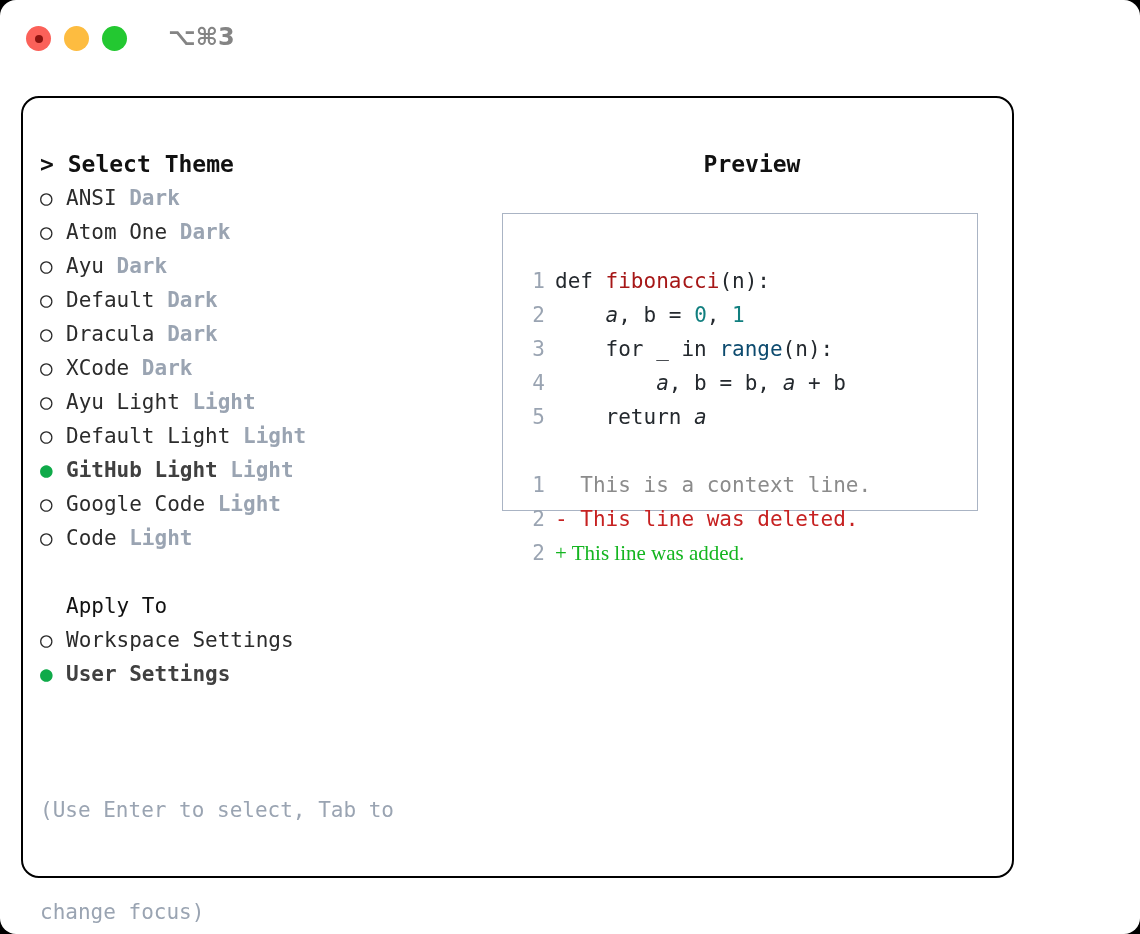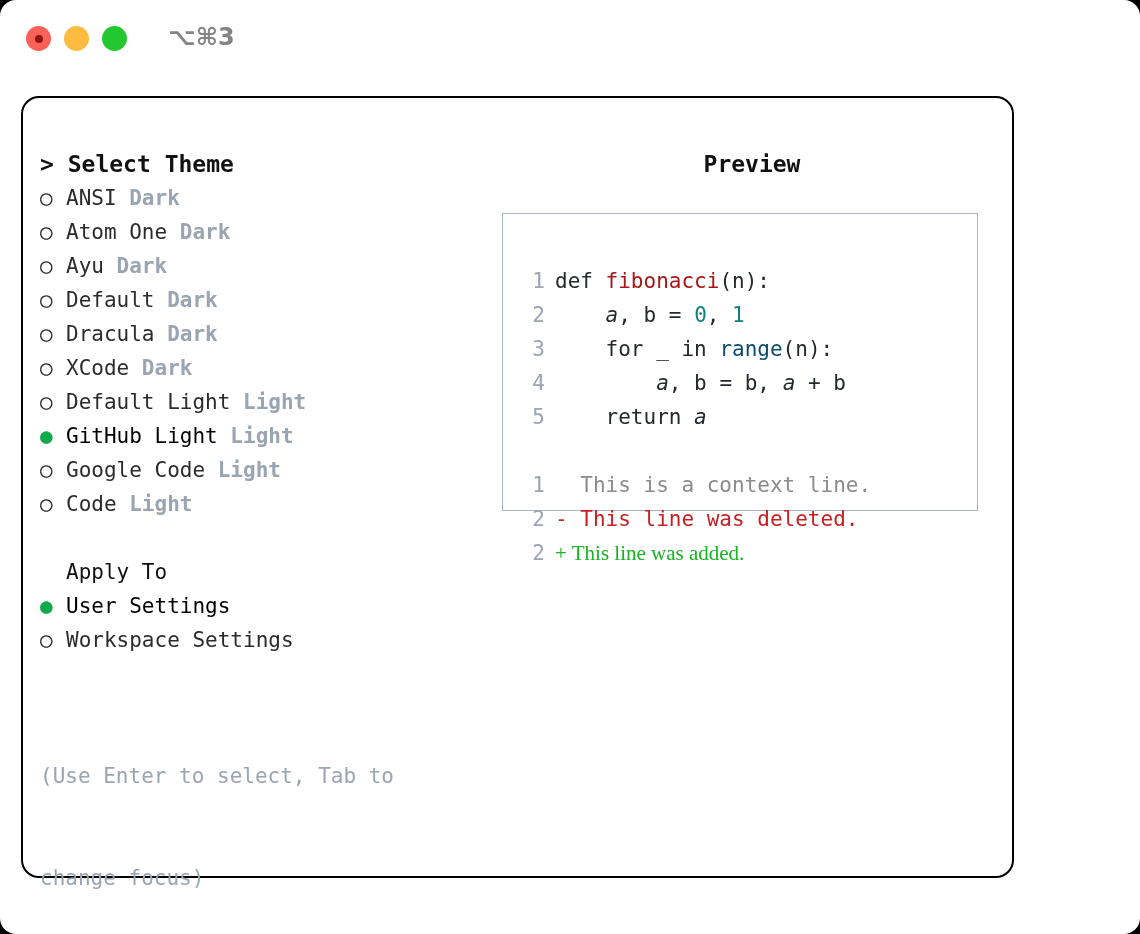--- a/index.html
+++ b/index.html
@@ -125,21 +125,21 @@
     color: #2b2b2b;
     white-space: pre;
     display: block;
   }
   .bullet {
     display: inline-block;
     width: 26px;
     color: #2b2b2b;
   }
   .row.selected .bullet { color: #0faa49; }
-  .row.selected .row-label { color: #000000; }
+  .row.selected .row-label { color: #404040; font-weight: bold; }
   .suffix { color: #9aa4b2; font-weight: bold; }
 
   .section-gap { height: 34px; }
 
   .subheading {
     font-size: 21px;
     line-height: 34px;
     color: #111111;
     white-space: pre;
     padding-left: 26px;
@@ -217,33 +217,34 @@
 
         <div class="heading"><span class="caret">&gt; </span><span>Select Theme</span></div>
 
         <div id="theme-list">
             <div class="row"><span class="bullet">○</span><span class="row-label">ANSI</span><span class="suffix"> Dark</span></div>
             <div class="row"><span class="bullet">○</span><span class="row-label">Atom One</span><span class="suffix"> Dark</span></div>
             <div class="row"><span class="bullet">○</span><span class="row-label">Ayu</span><span class="suffix"> Dark</span></div>
             <div class="row"><span class="bullet">○</span><span class="row-label">Default</span><span class="suffix"> Dark</span></div>
             <div class="row"><span class="bullet">○</span><span class="row-label">Dracula</span><span class="suffix"> Dark</span></div>
             <div class="row"><span class="bullet">○</span><span class="row-label">XCode</span><span class="suffix"> Dark</span></div>
+            <div class="row"><span class="bullet">○</span><span class="row-label">Ayu Light</span><span class="suffix"> Light</span></div>
             <div class="row"><span class="bullet">○</span><span class="row-label">Default Light</span><span class="suffix"> Light</span></div>
             <div class="row selected"><span class="bullet">●</span><span class="row-label">GitHub Light</span><span class="suffix"> Light</span></div>
             <div class="row"><span class="bullet">○</span><span class="row-label">Google Code</span><span class="suffix"> Light</span></div>
             <div class="row"><span class="bullet">○</span><span class="row-label">Code</span><span class="suffix"> Light</span></div>
           </div>
 
         <div class="section-gap"></div>
 
         <div class="subheading">Apply To</div>
 
         <div id="apply-list">
+            <div class="row"><span class="bullet">○</span><span class="row-label">Workspace Settings</span></div>
             <div class="row selected"><span class="bullet">●</span><span class="row-label">User Settings</span></div>
-            <div class="row"><span class="bullet">○</span><span class="row-label">Workspace Settings</span></div>
           </div>
 
         <div class="section-gap"></div>
 
         <div class="hint">
           <div>(Use Enter to select, Tab to</div>
           <div>change focus)</div>
         </div>
       </div>
 

